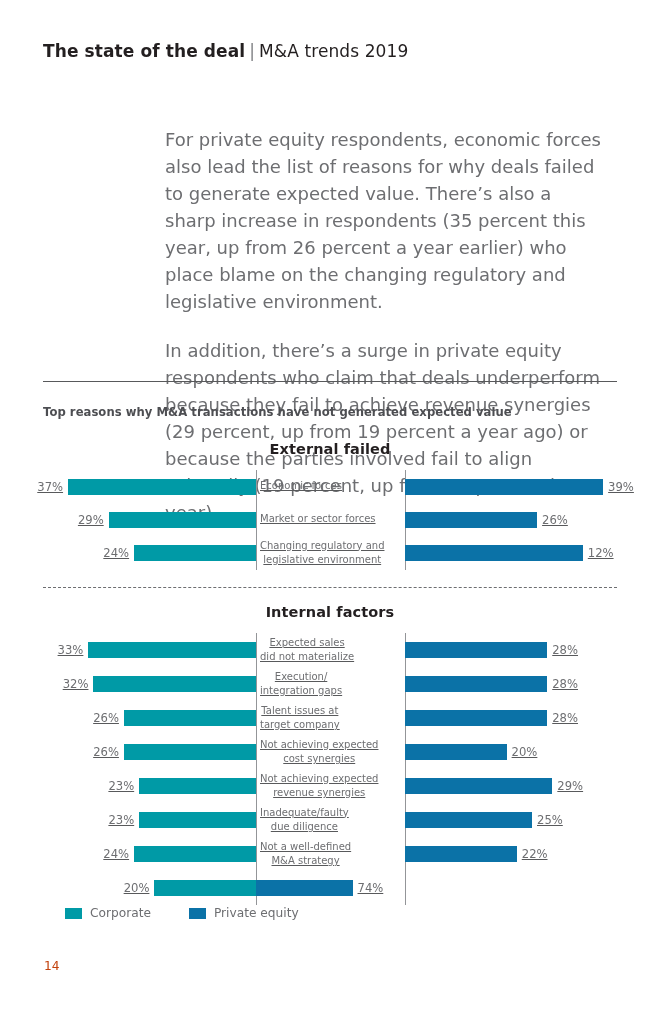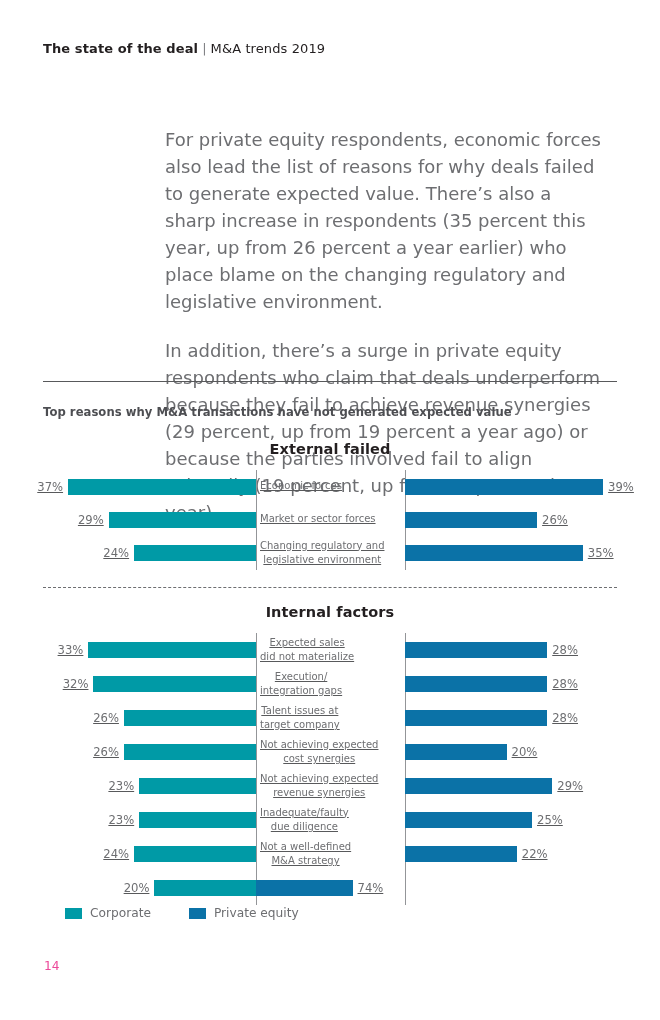--- a/index.html
+++ b/index.html
@@ -14,21 +14,21 @@
     font-family: "DejaVu Sans", "Liberation Sans", sans-serif;
     color: #58595b;
     overflow: hidden;
   }
 
   
   .running-header {
     position: absolute;
     left: 43px;
     top: 41px;
-    font-size: 13px;
+    font-size: 17px;
     letter-spacing: 0.1px;
     white-space: nowrap;
   }
   .running-header .rh-title {
     font-weight: bold;
     color: #231f20;
   }
   .running-header .rh-sep {
     color: #808285;
     padding: 0 4px;
@@ -182,21 +182,21 @@
     color: #6d6e71;
     white-space: nowrap;
   }
 
   
   .folio {
     position: absolute;
     left: 44px;
     top: 959px;
     font-size: 12.2px;
-    color: #ec4899;
+    color: #c2410c;
   }
 </style>
 </head>
 <body>
 
 <div class="running-header">
   <span class="rh-title">The state of the deal</span><span class="rh-sep">|</span><span class="rh-sub">M&amp;A trends 2019</span>
 </div>
 
 <div class="body-copy">
@@ -243,21 +243,21 @@
       <div class="row tall">
         <div class="col-left">
           <span class="val val-left">24%</span>
           <div class="bar bar-teal" style="background: rgb(0, 154, 166); width: 121.92px;"></div>
         </div>
         <div class="col-mid">
           <div>Changing regulatory and<br>legislative environment</div>
         </div>
         <div class="col-right">
           <div class="bar bar-blue" style="background: rgb(11, 114, 167); width: 177.8px;"></div>
-          <span class="val val-right">35%</span>
+          <span class="val val-right">12%</span>
         </div>
       </div>
     </div>
 
   <div style="height:17px"></div>
   <div class="dashed-divider"></div>
   <div style="height:16px"></div>
 
   <div class="section-title">Internal factors</div>
   <div style="height:13px"></div>

